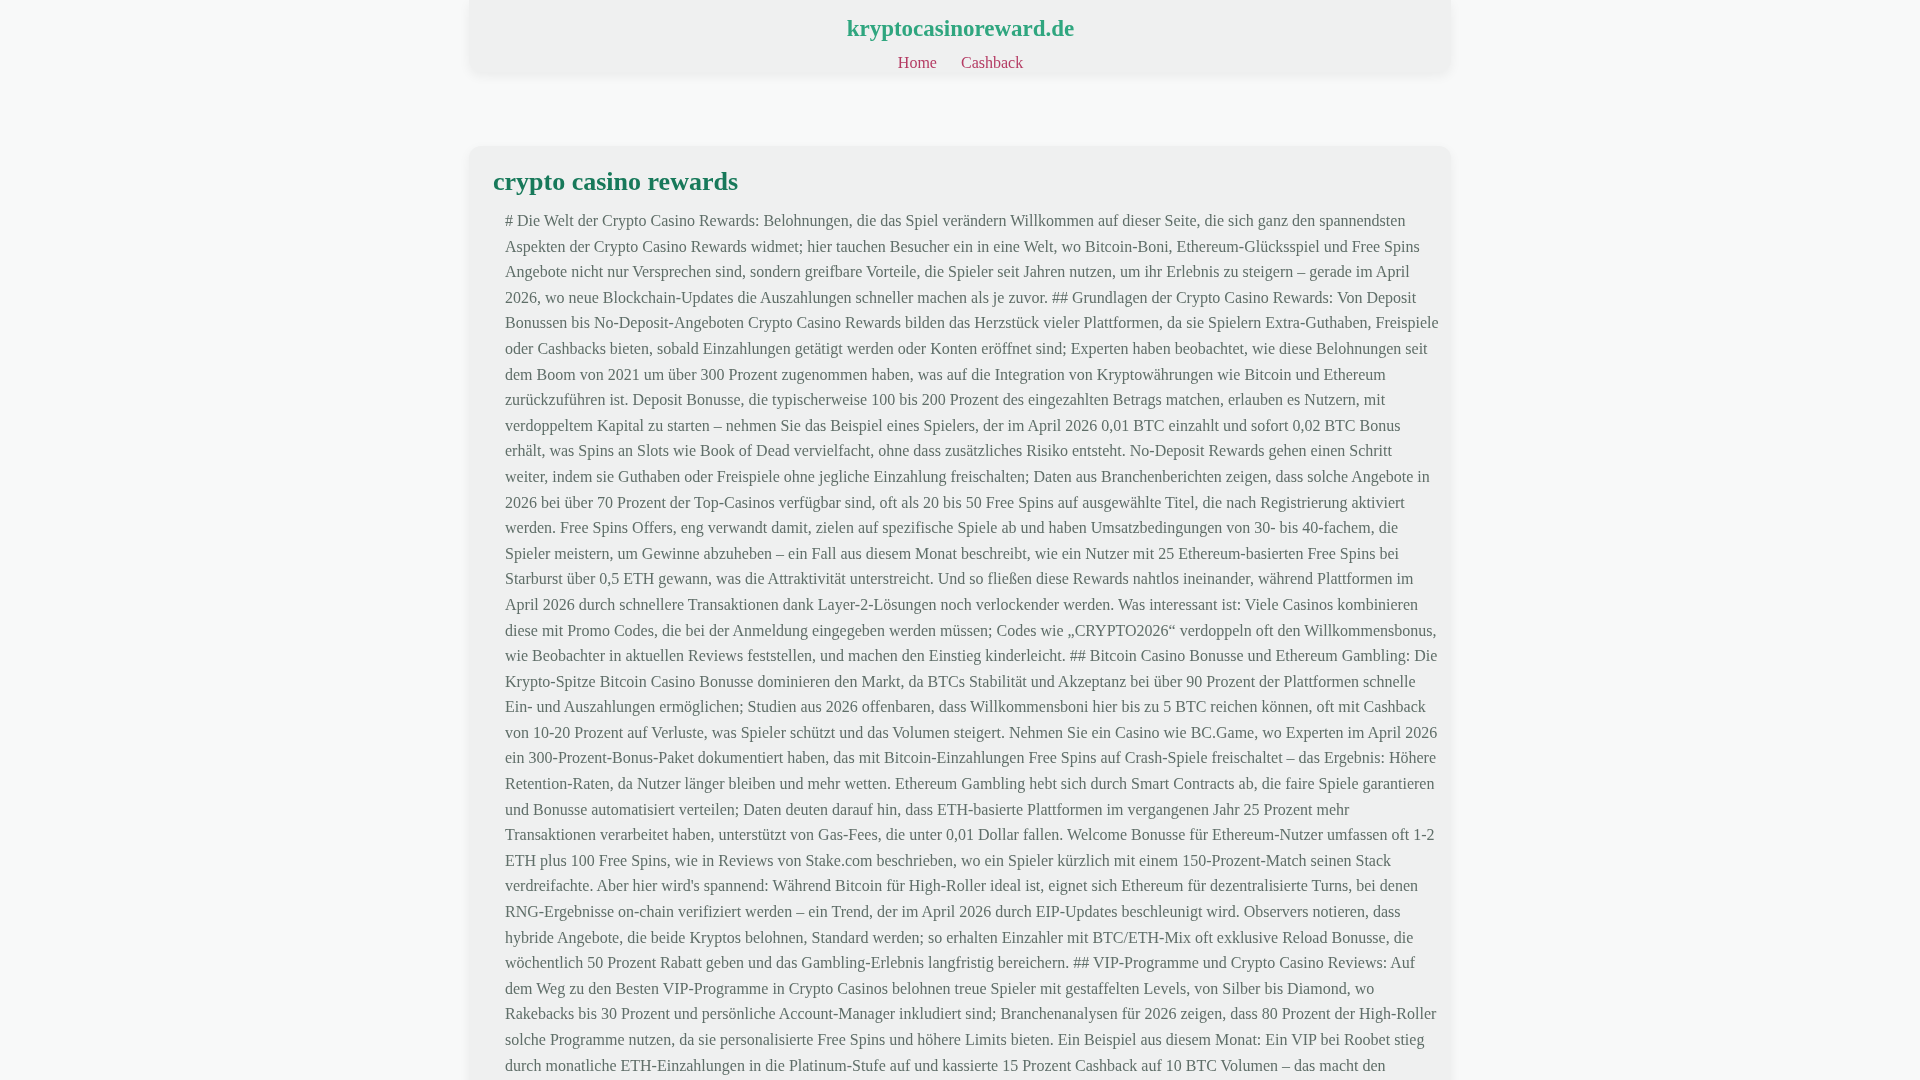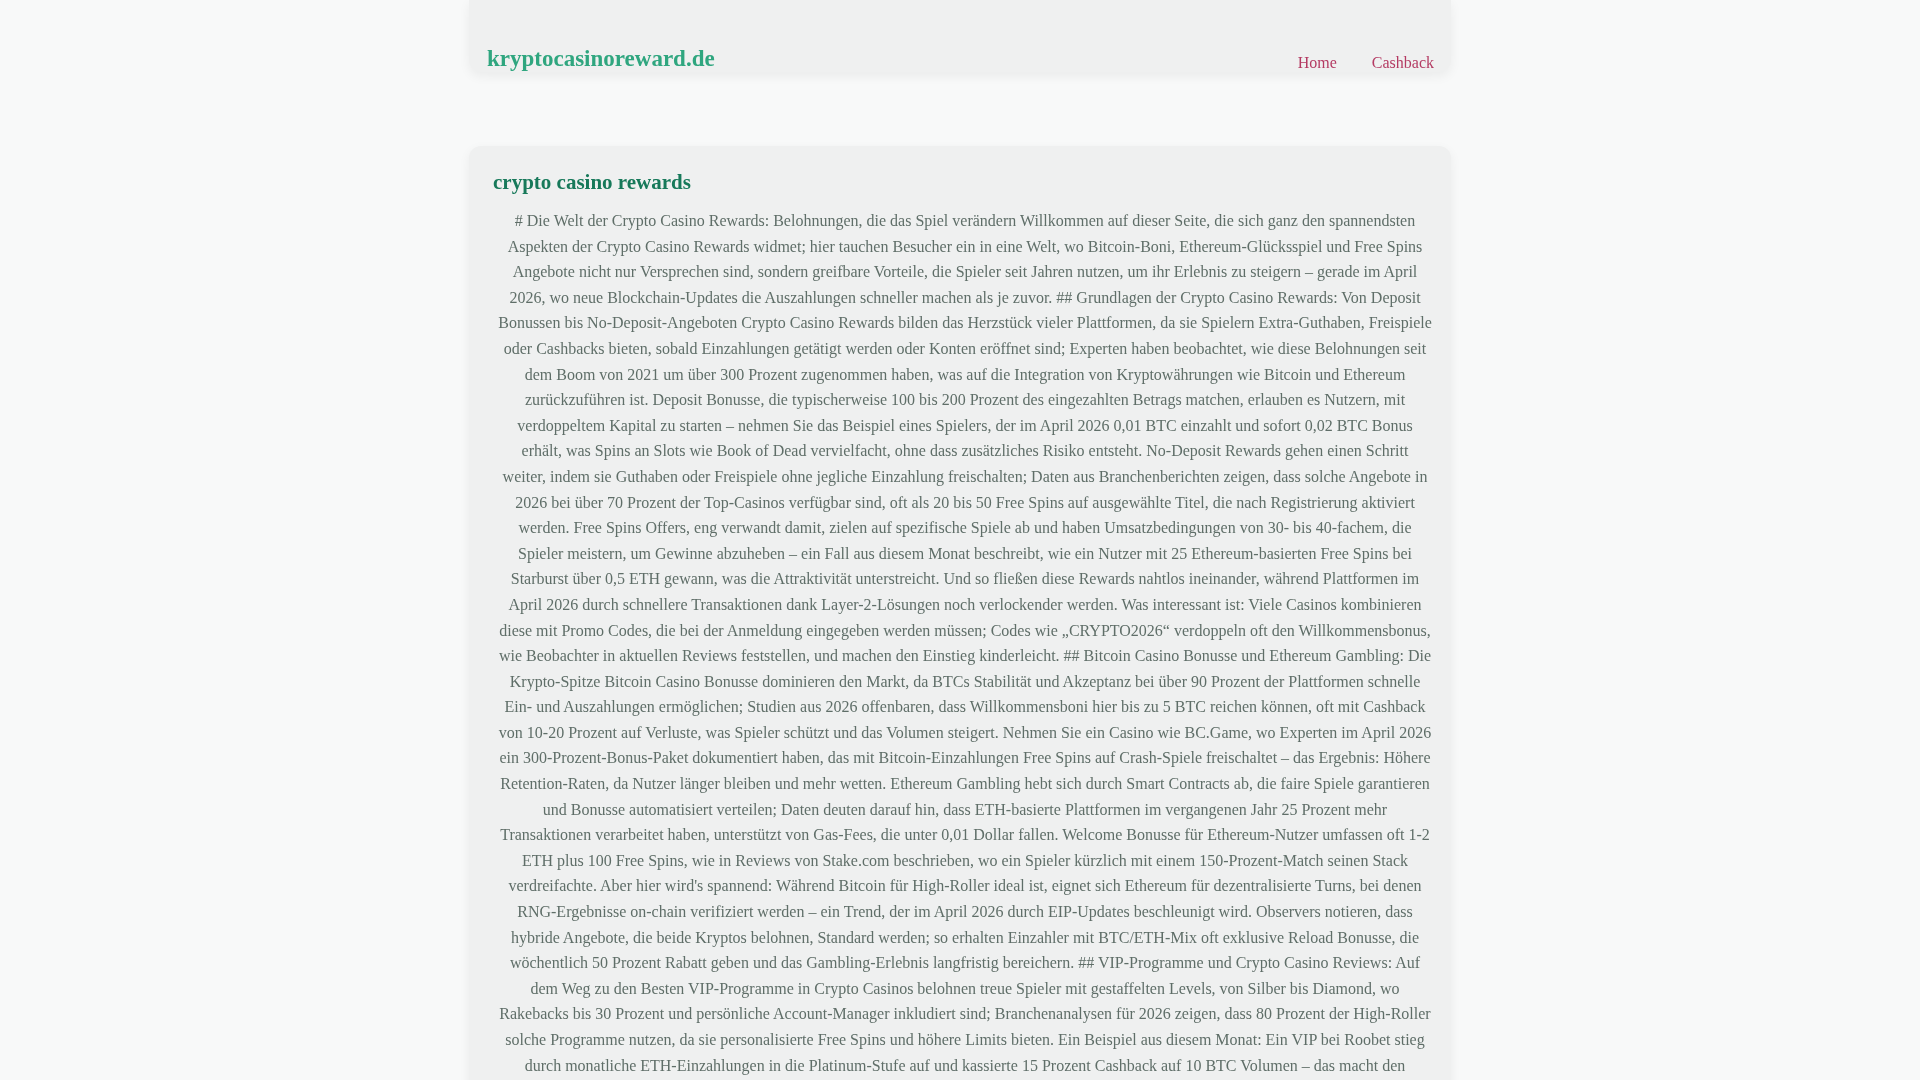--- a/index.html
+++ b/index.html
@@ -20,72 +20,72 @@
     .site-header {
       position: absolute;
       left: 0;
       top: 0;
       width: 982px;
       height: 72px;
       background: #eff0f0;
       border-radius: 0 0 12px 12px;
       box-shadow: 0 4px 12px rgba(0,0,0,0.06);
       display: flex;
-      align-items: flex-end;
+      align-items: center;
       justify-content: space-between;
       box-sizing: border-box;
-      padding: 0 17px 0 18px;
+      padding: 16px 17px 0 18px;
+      flex-direction: column;
     }
     .site-title {
       font-family: "Liberation Serif", "DejaVu Serif", serif;
       font-weight: bold;
       font-size: 23px;
       color: #2fa67f;
       text-decoration: none;
       letter-spacing: 0px;
     }
     .nav {
       display: flex;
       gap: 24px;
       align-items: center;
     }
     .nav a {
       font-family: "Liberation Serif", "DejaVu Serif", serif;
       font-size: 16px;
       color: #b43b63;
       text-decoration: none;
-      margin-left: 11px;
     }
     .content-card {
       position: absolute;
       left: 0;
       top: 146px;
       width: 982px;
       height: 980px;
       background: #eff0f0;
       border-radius: 12px 12px 0 0;
       box-shadow: 0 4px 12px rgba(0,0,0,0.06);
       box-sizing: border-box;
       padding: 22px 24px 0 24px;
     }
     .article-title {
       margin: 0 0 12px 0;
       font-family: "Liberation Serif", "DejaVu Serif", serif;
       font-weight: bold;
-      font-size: 21px;
+      font-size: 26px;
       line-height: 28px;
       color: #17795a;
     }
     .article-body {
-      margin: 5px;
+      margin: 12px;
       font-family: "Liberation Serif", "DejaVu Serif", serif;
       font-size: 16px;
       line-height: 25.6px;
       color: #5f6e68;
-      text-align: center;
+      text-align: left;
       width: 934px;
     }
   </style>
 </head>
 <body>
 
 <div class="page">
 
   <header class="site-header">
     <a class="site-title" href="#">kryptocasinoreward.de</a>

